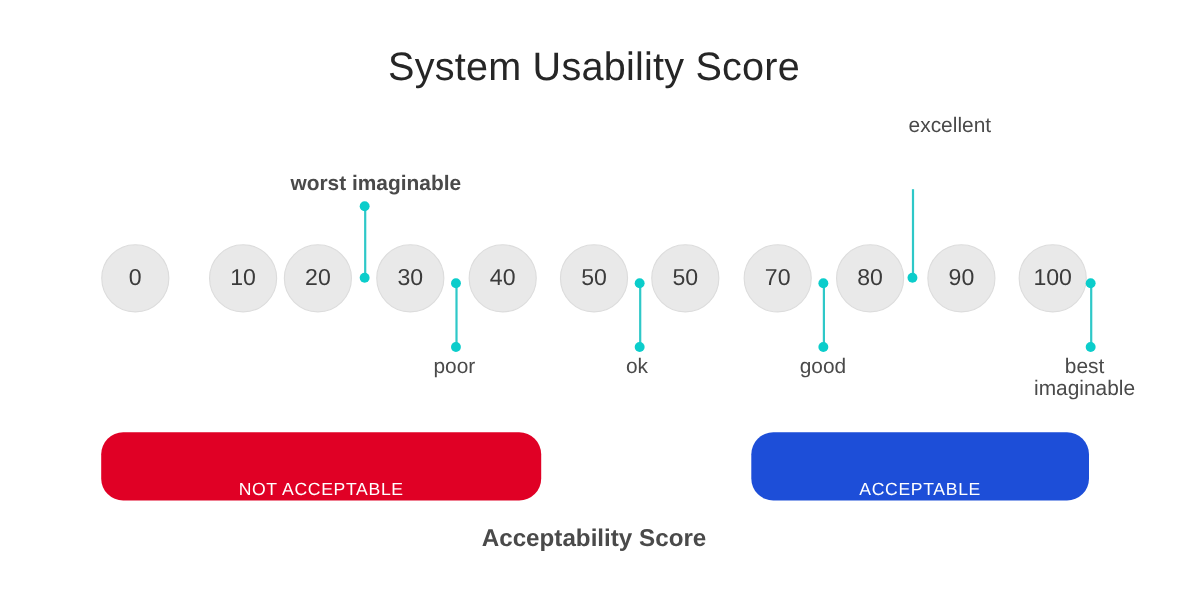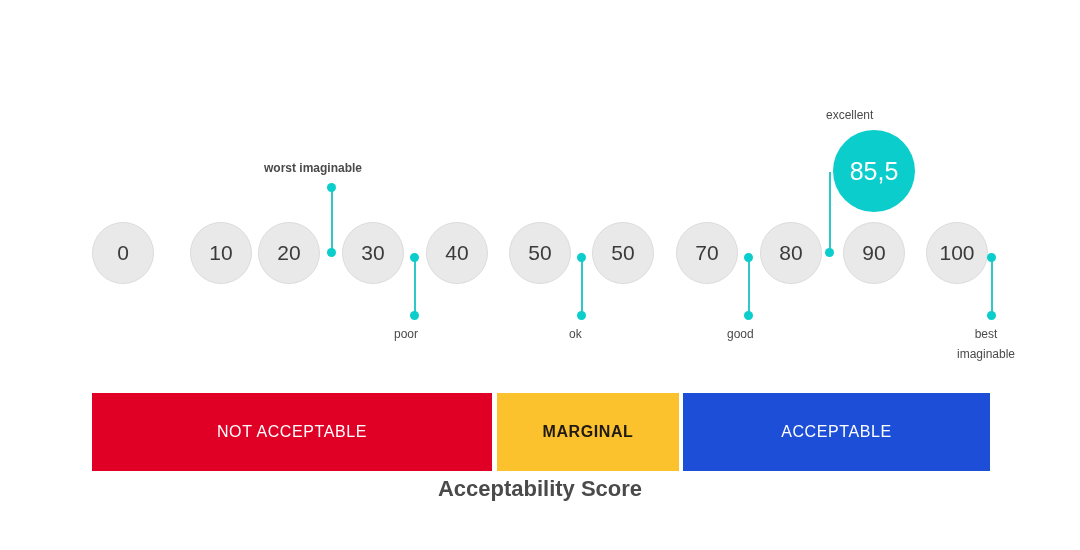--- a/index.html
+++ b/index.html
@@ -72,59 +72,61 @@
   .conn-dot {
     position: absolute;
     width: 9px;
     height: 9px;
     border-radius: 50%;
     background: #0bcdcb;
   }
   
   .callout-label {
     position: absolute;
-    font-size: 12px;
+    font-size: 19px;
     color: #4a4a4a;
     white-space: pre-line;
     line-height: 20px;
   }
   
   #acceptability-bar {
     position: absolute;
     left: 92px;
     top: 393px;
     width: 898px;
     height: 62px;
   }
   .bar-segment {
     position: absolute;
     top: 0;
-    height: 78px;
+    height: 62px;
     display: flex;
-    align-items: center;
+    align-items: flex-end;
     justify-content: center;
     font-size: 16px;
     letter-spacing: 0.6px;
+    border-radius: 20px;
   }
   #bar-caption {
     position: absolute;
     left: 0;
     top: 476px;
     width: 1080px;
     text-align: center;
     font-size: 22px;
     font-weight: bold;
     color: #4a4a4a;
   }
 </style>
 </head>
 <body>
 
 <div class="canvas">
 
+  <div id="chart-title">System Usability Score</div>
 
   <div class="scale-circle" style="left:92px">
       <span>0</span>
     </div>
   <div class="scale-circle" style="left:190px">
       <span>10</span>
     </div>
   <div class="scale-circle" style="left:258px">
       <span>20</span>
     </div>
@@ -174,32 +176,26 @@
   <div class="callout-label" style="left:727px; top:324px;">good</div>
 
   <div class="conn-line" style="left:991px; top:258px; height:57px;"></div>
   <div class="conn-dot" style="left:987px; top:253px;"></div>
   <div class="conn-dot" style="left:987px; top:311px;"></div>
   <div class="callout-label" style="left:938px; top:324px; width:96px; text-align:center;">best
 imaginable</div>
 
   <div class="conn-line" style="left:829px; top:172px; height:80px;"></div>
   <div class="conn-dot" style="left:825px; top:248px;"></div>
-  <div id="score-bubble">
-    <span>85,5</span>
-  </div>
   <div class="callout-label" style="left:826px; top:105px;">excellent</div>
 
   <div id="acceptability-bar">
     <div class="bar-segment" style="left:0px; width:400px; background:#e00025; color:#ffffff;">
       <span>NOT ACCEPTABLE</span>
     </div>
-    <div class="bar-segment" style="left:405px; width:182px; background:#fcc22e; color:#1f1a12; font-weight:bold;">
-      <span>MARGINAL</span>
-    </div>
     <div class="bar-segment" style="left:591px; width:307px; background:#1d4ed8; color:#ffffff;">
       <span>ACCEPTABLE</span>
     </div>
   </div>
 
   <div id="bar-caption">Acceptability Score</div>
 
 </div>
 
 </body></html>

